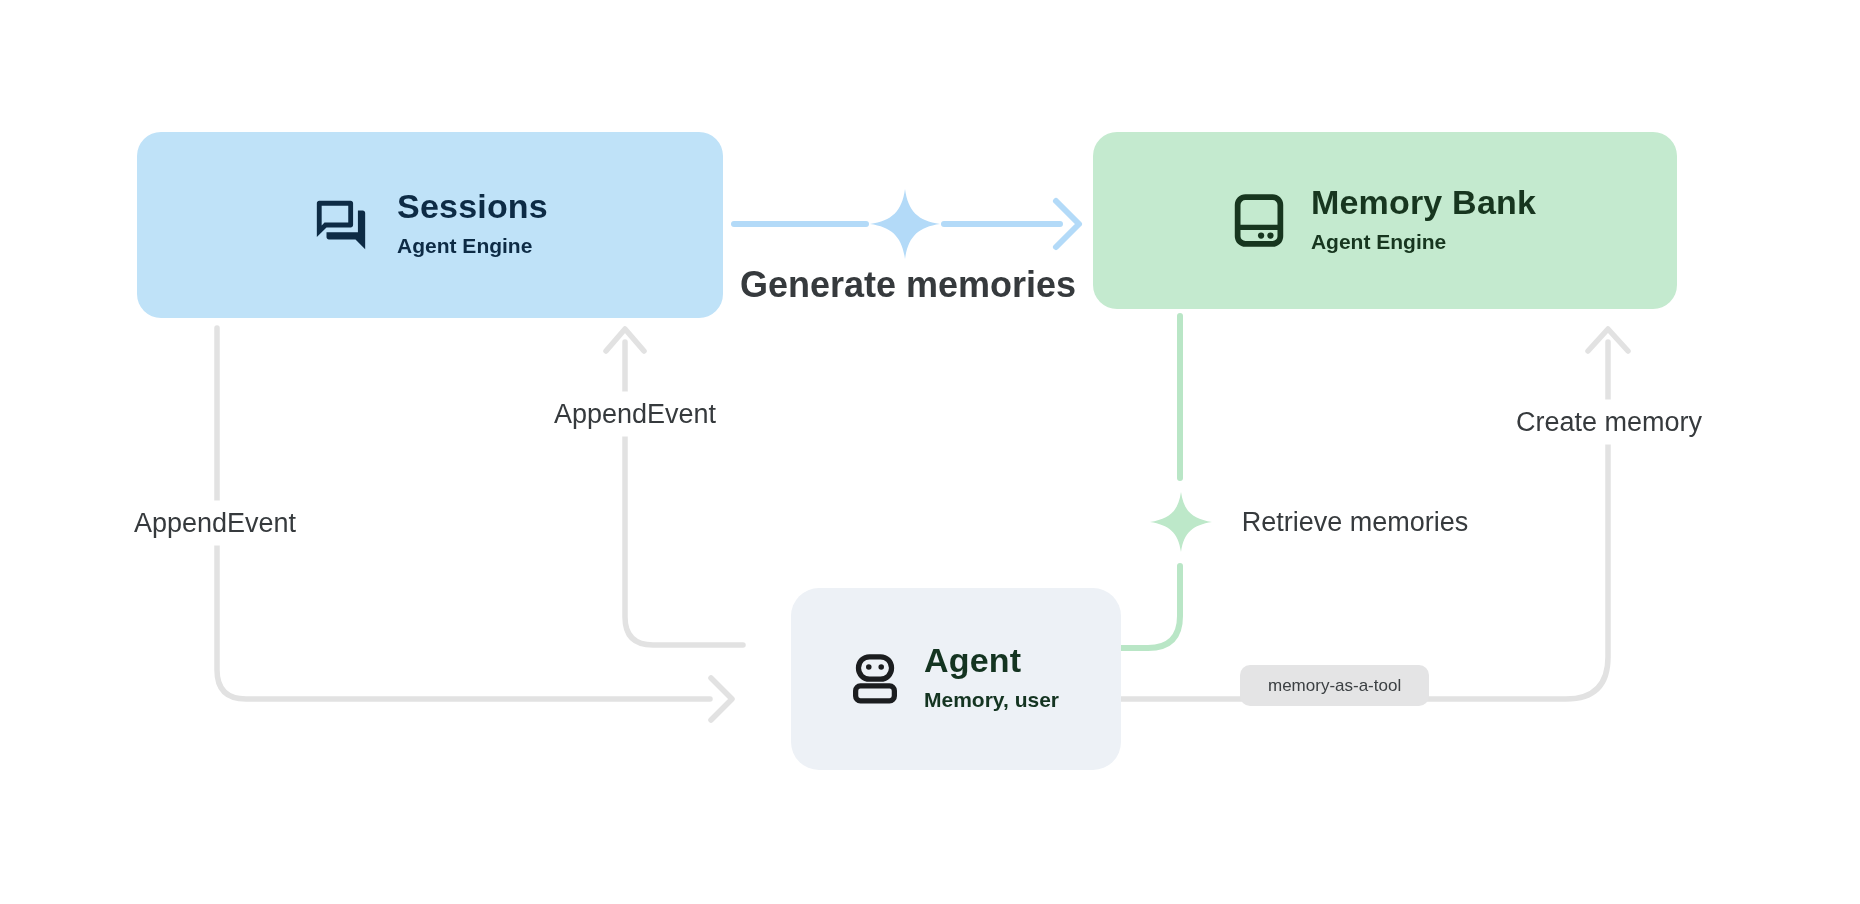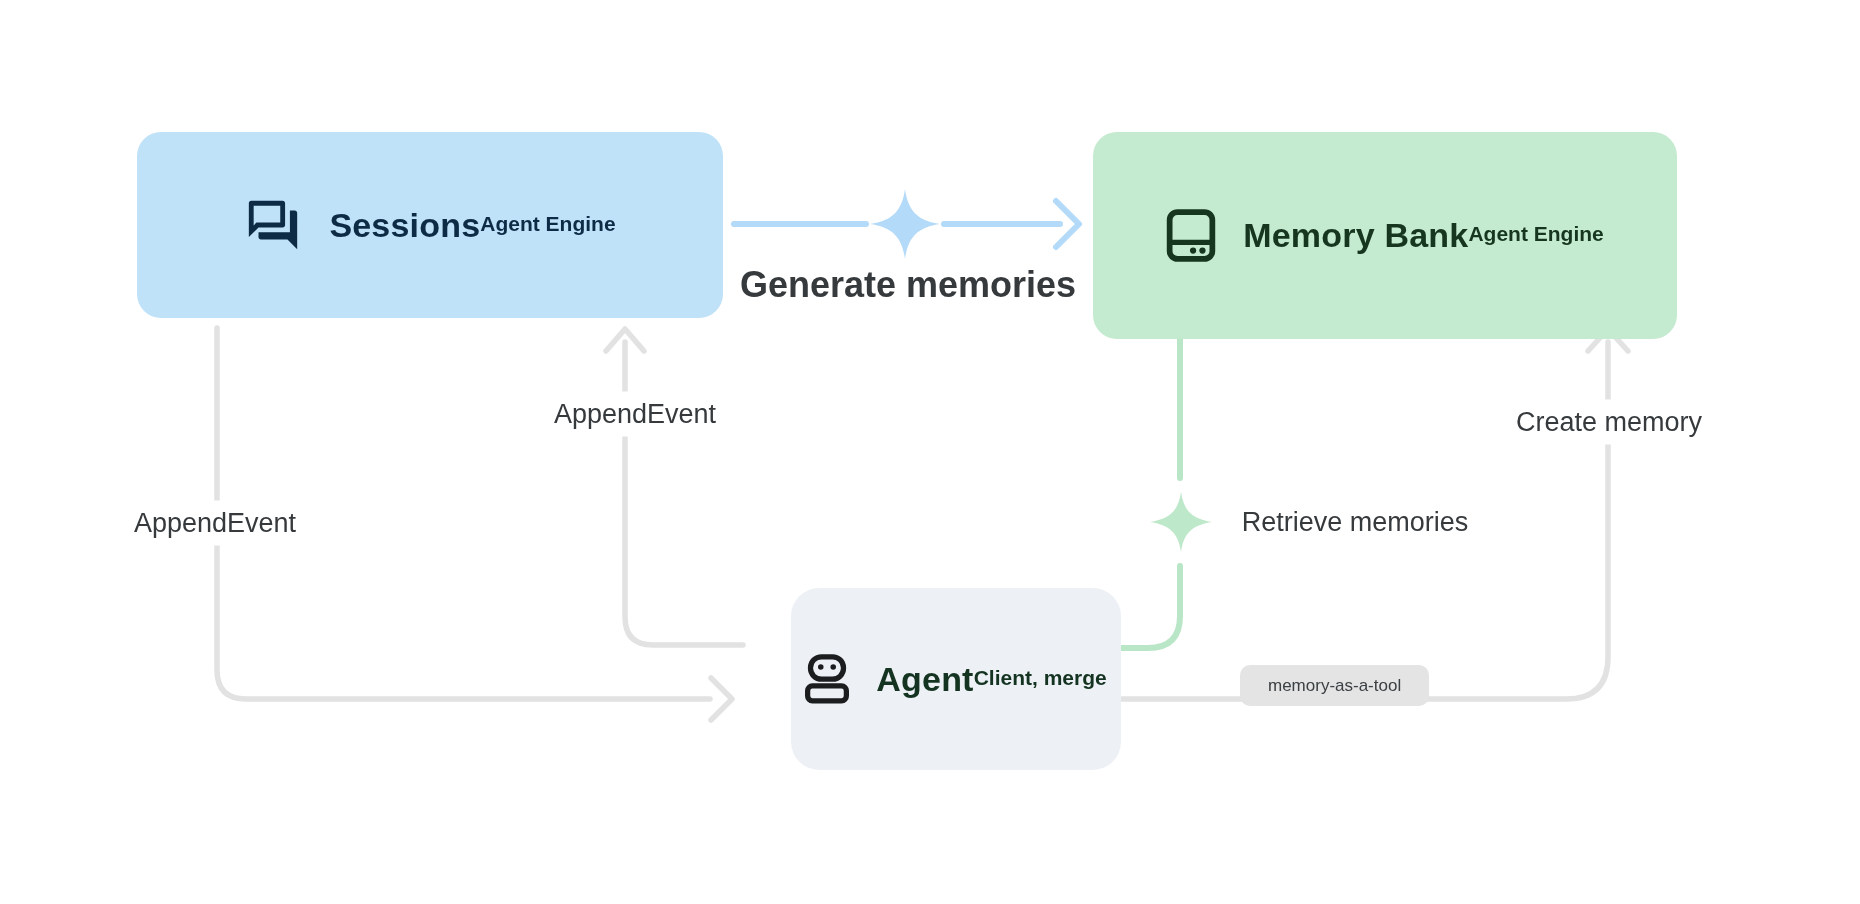--- a/index.html
+++ b/index.html
@@ -28,23 +28,23 @@
   .stroke-gray{stroke:var(--gray-arrow);stroke-width:5.5;fill:none;stroke-linecap:round;stroke-linejoin:round;}
   .stroke-blue{stroke:var(--blue-arrow);stroke-width:6;fill:none;stroke-linecap:round;stroke-linejoin:round;}
   .stroke-green{stroke:var(--green-arrow);stroke-width:6;fill:none;stroke-linecap:round;stroke-linejoin:round;}
   .fill-blue{fill:var(--blue-arrow);}
   .fill-green{fill:#bde8c9;}
 
   .node{
     position:absolute;display:flex;align-items:center;justify-content:center;gap:27px;
   }
   .node-sessions{left:137px;top:132px;width:586px;height:186px;border-radius:24px;background:var(--sessions-bg);color:var(--sessions-text);}
-  .node-memory{left:1093px;top:132px;width:584px;height:207px;border-radius:24px;background:var(--memory-bg);color:var(--memory-text);}
+  .node-memory{left:1093px;top:132px;width:584px;height:177px;border-radius:24px;background:var(--memory-bg);color:var(--memory-text);}
   .node-agent{left:743px;top:588px;width:330px;height:182px;border-radius:28px;background:var(--agent-bg);color:var(--agent-text);margin-left:48px;}
-  .node .txt{display:flex;flex-direction:row;}
+  .node .txt{display:flex;flex-direction:column;}
   .title{font-size:34px;font-weight:700;line-height:41px;letter-spacing:.2px;}
   .subtitle{font-size:21px;font-weight:700;line-height:37px;}
 
   .lbl{
     position:absolute;transform:translate(-50%,-50%);white-space:nowrap;
     font-size:27px;font-weight:500;color:var(--label);background:#ffffff;padding:7px 12px;
   }
   .lbl-generate{
     position:absolute;left:908px;top:268px;transform:translateX(-50%);
     text-align:center;white-space:nowrap;
@@ -136,17 +136,17 @@
 
   <div class="node node-agent">
     <svg class="ic" width="44" height="52" viewBox="0 0 46 52">
       <rect x="5.75" y="2.75" width="34.5" height="23.5" rx="11.5" fill="none" stroke="#1b1d1f" stroke-width="5.5"></rect>
       <circle cx="16.5" cy="13.5" r="2.9" fill="#1b1d1f"></circle>
       <circle cx="29.5" cy="13.5" r="2.9" fill="#1b1d1f"></circle>
       <rect x="2.75" y="33.25" width="40.5" height="15.5" rx="5" fill="none" stroke="#1b1d1f" stroke-width="5.5"></rect>
     </svg>
     <div class="txt">
       <div class="title">Agent</div>
-      <div class="subtitle">Client, merge</div>
+      <div class="subtitle">Memory, user</div>
     </div>
   </div>
 
 </div>
 
 </body></html>

